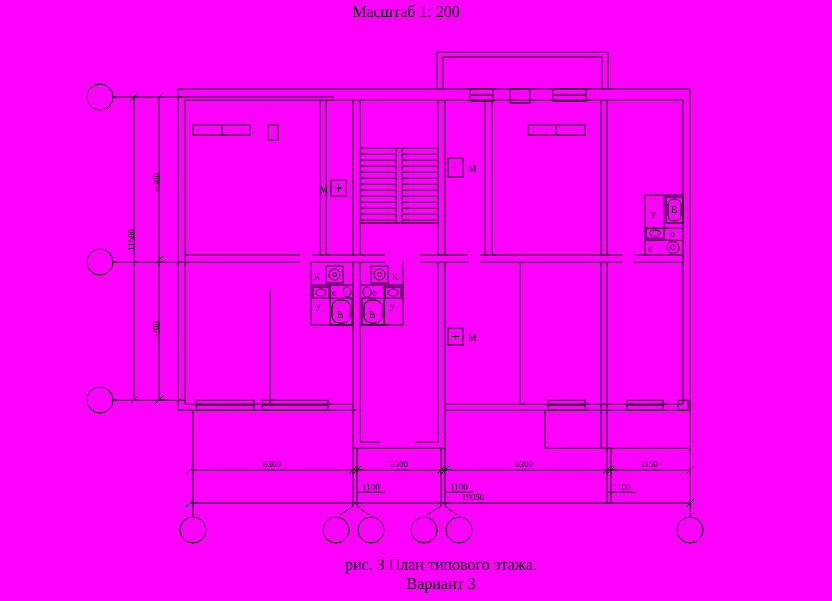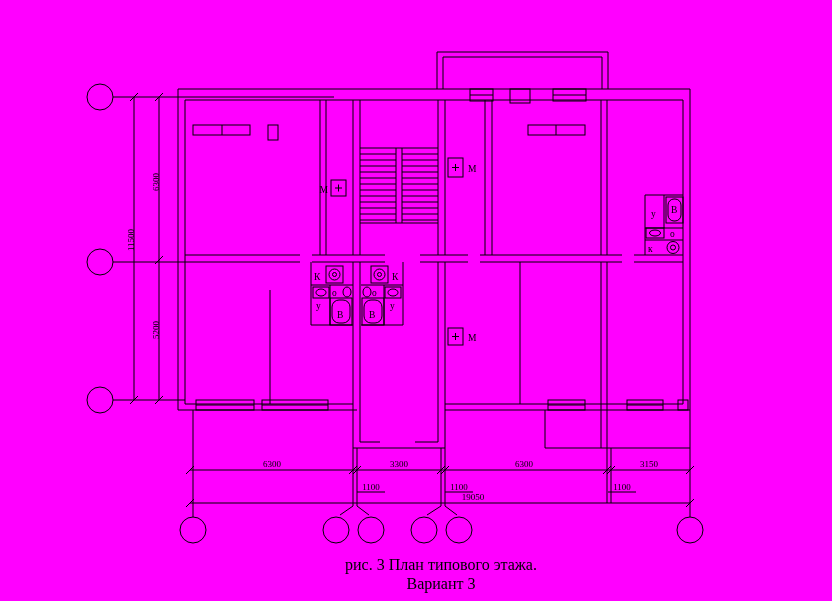--- a/index.html
+++ b/index.html
@@ -12,20 +12,21 @@
   .stroke{stroke:#000;fill:none;stroke-width:1;}
   text{font-family:"Liberation Serif",serif;fill:#000;stroke:none;}
   .dim{font-size:9px;}
   .lbl{font-size:9.5px;}
 </style>
 </head>
 <body>
 
 <div id="canvas">
 
+  <div class="title">Масштаб 1: 200</div>
 
   <svg width="832" height="601" viewBox="0 0 832 601">
 
     <g class="stroke">
       <circle cx="100" cy="97" r="13"></circle>
         <circle cx="100" cy="262" r="13"></circle>
         <circle cx="100" cy="400" r="13"></circle>
       <circle cx="193" cy="530" r="13"></circle>
         <circle cx="336" cy="530" r="13"></circle>
         <circle cx="371" cy="530" r="13"></circle>

